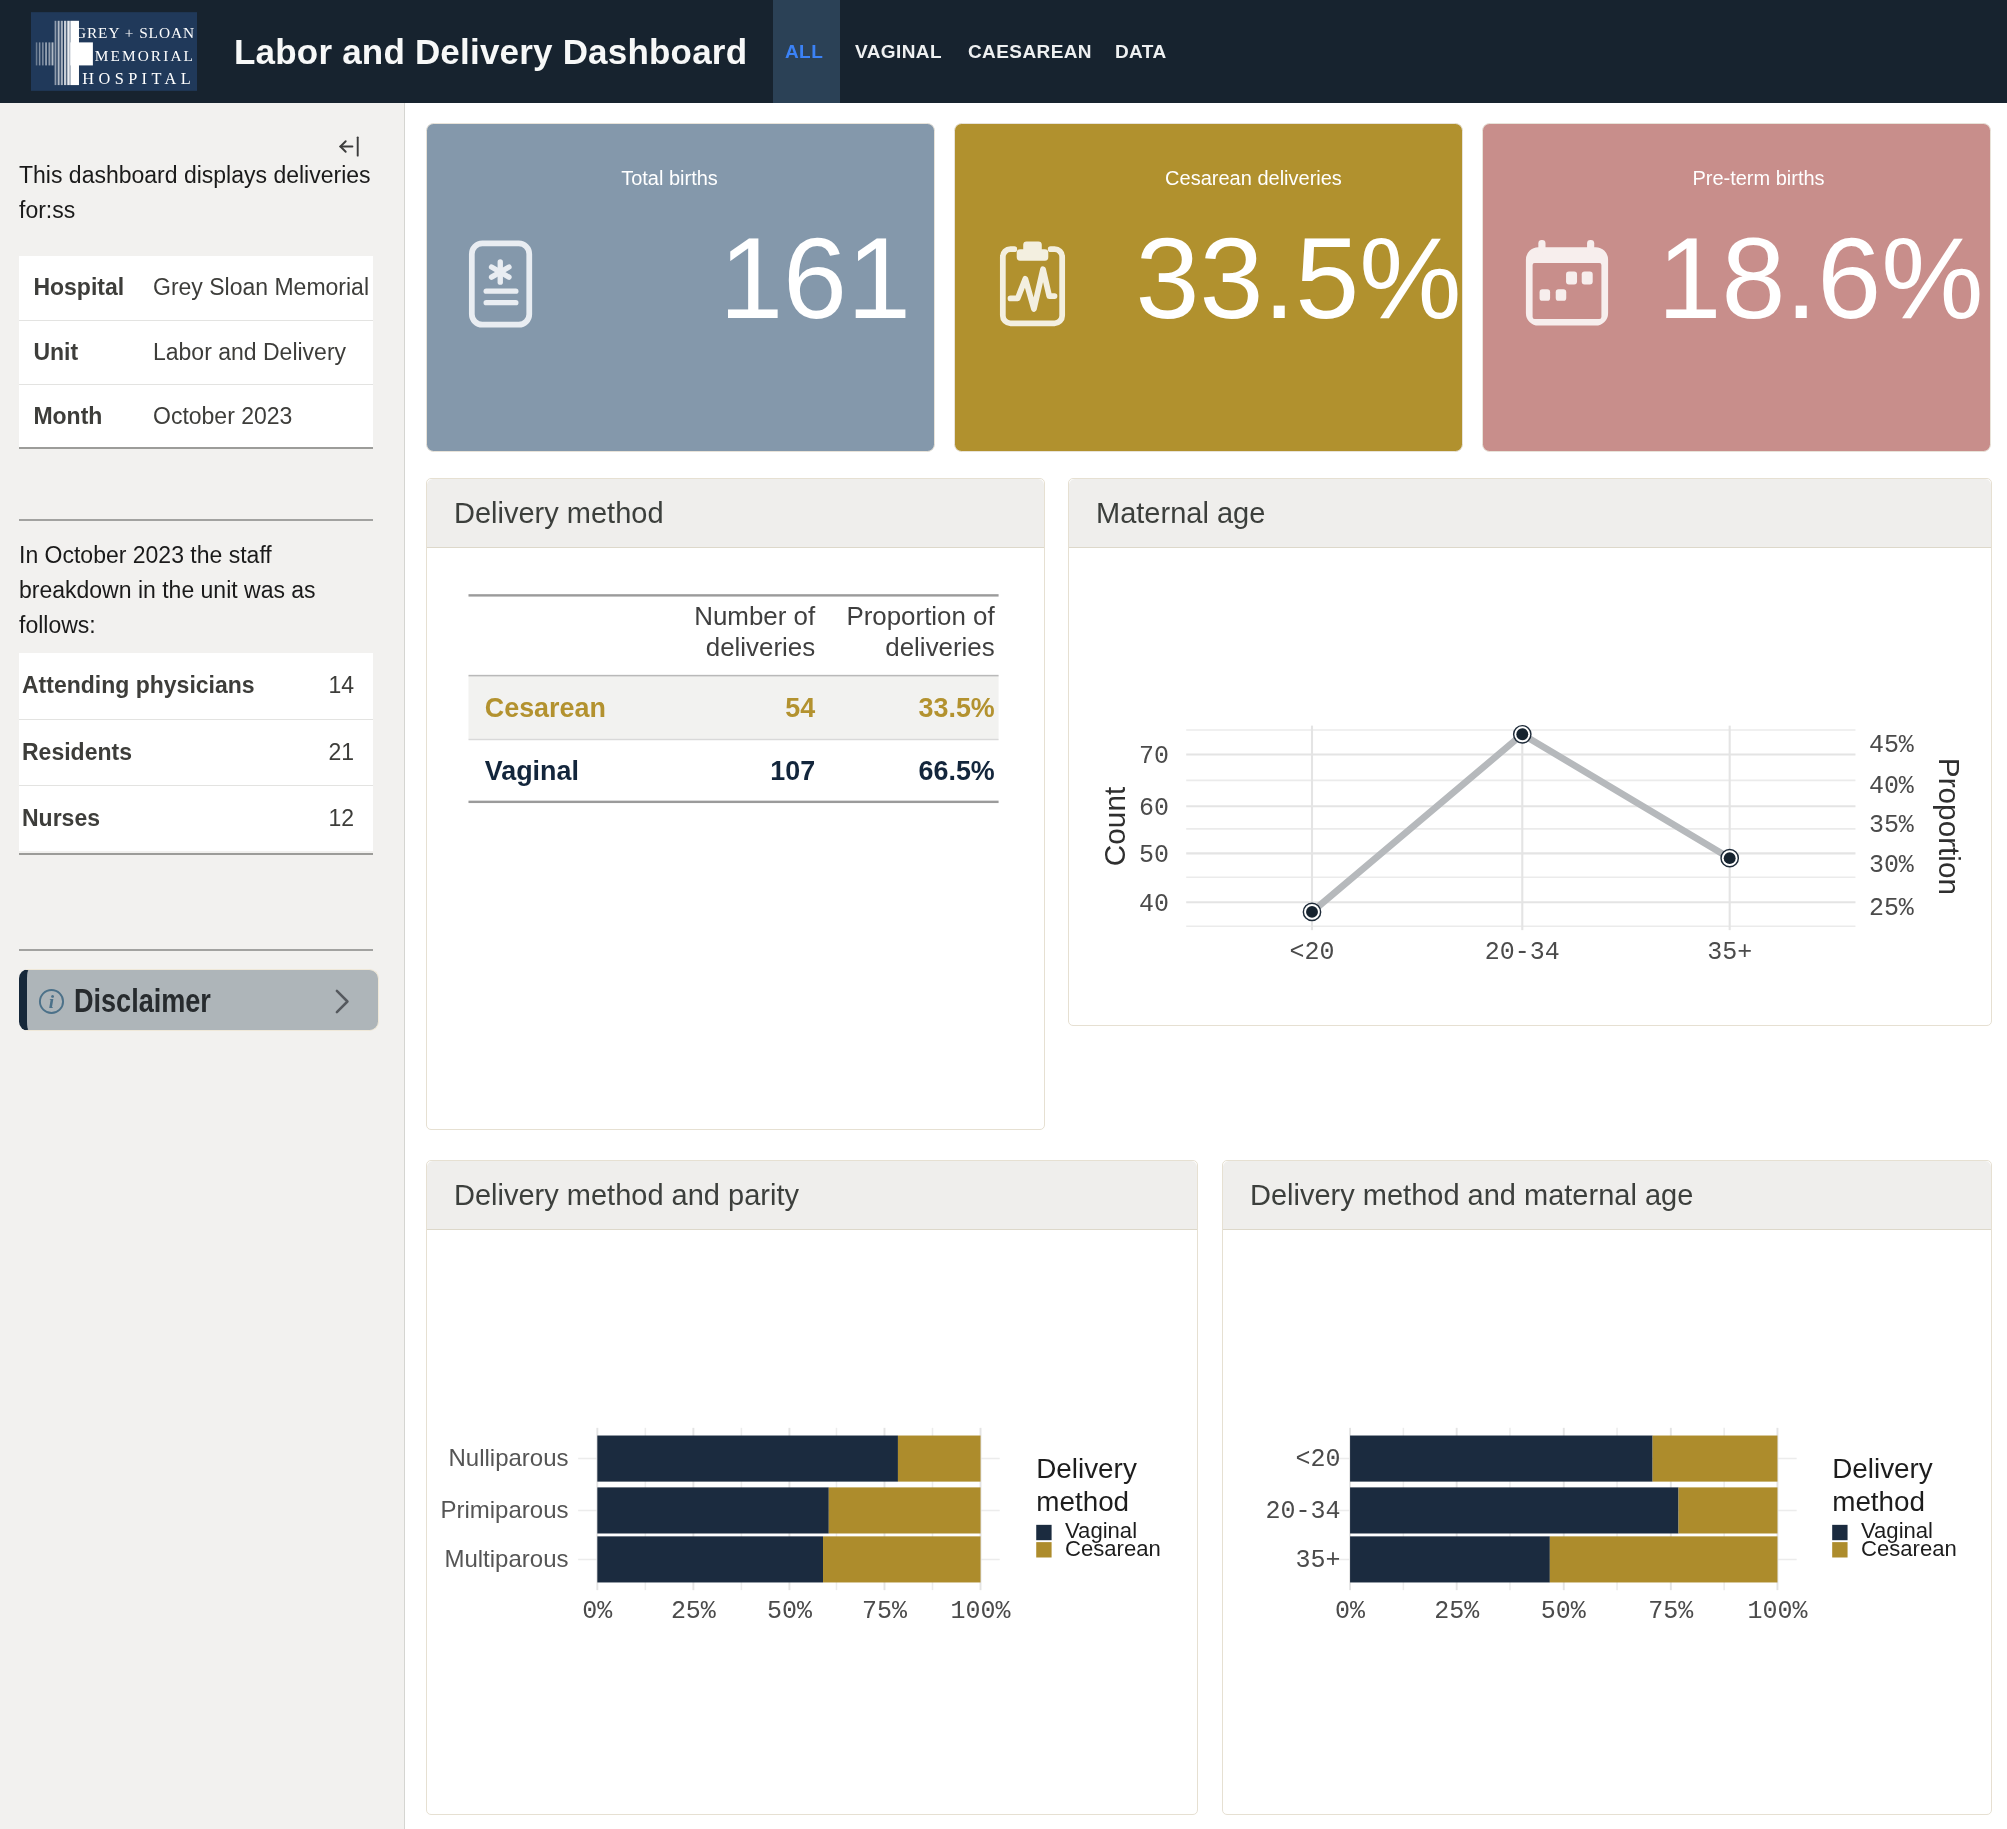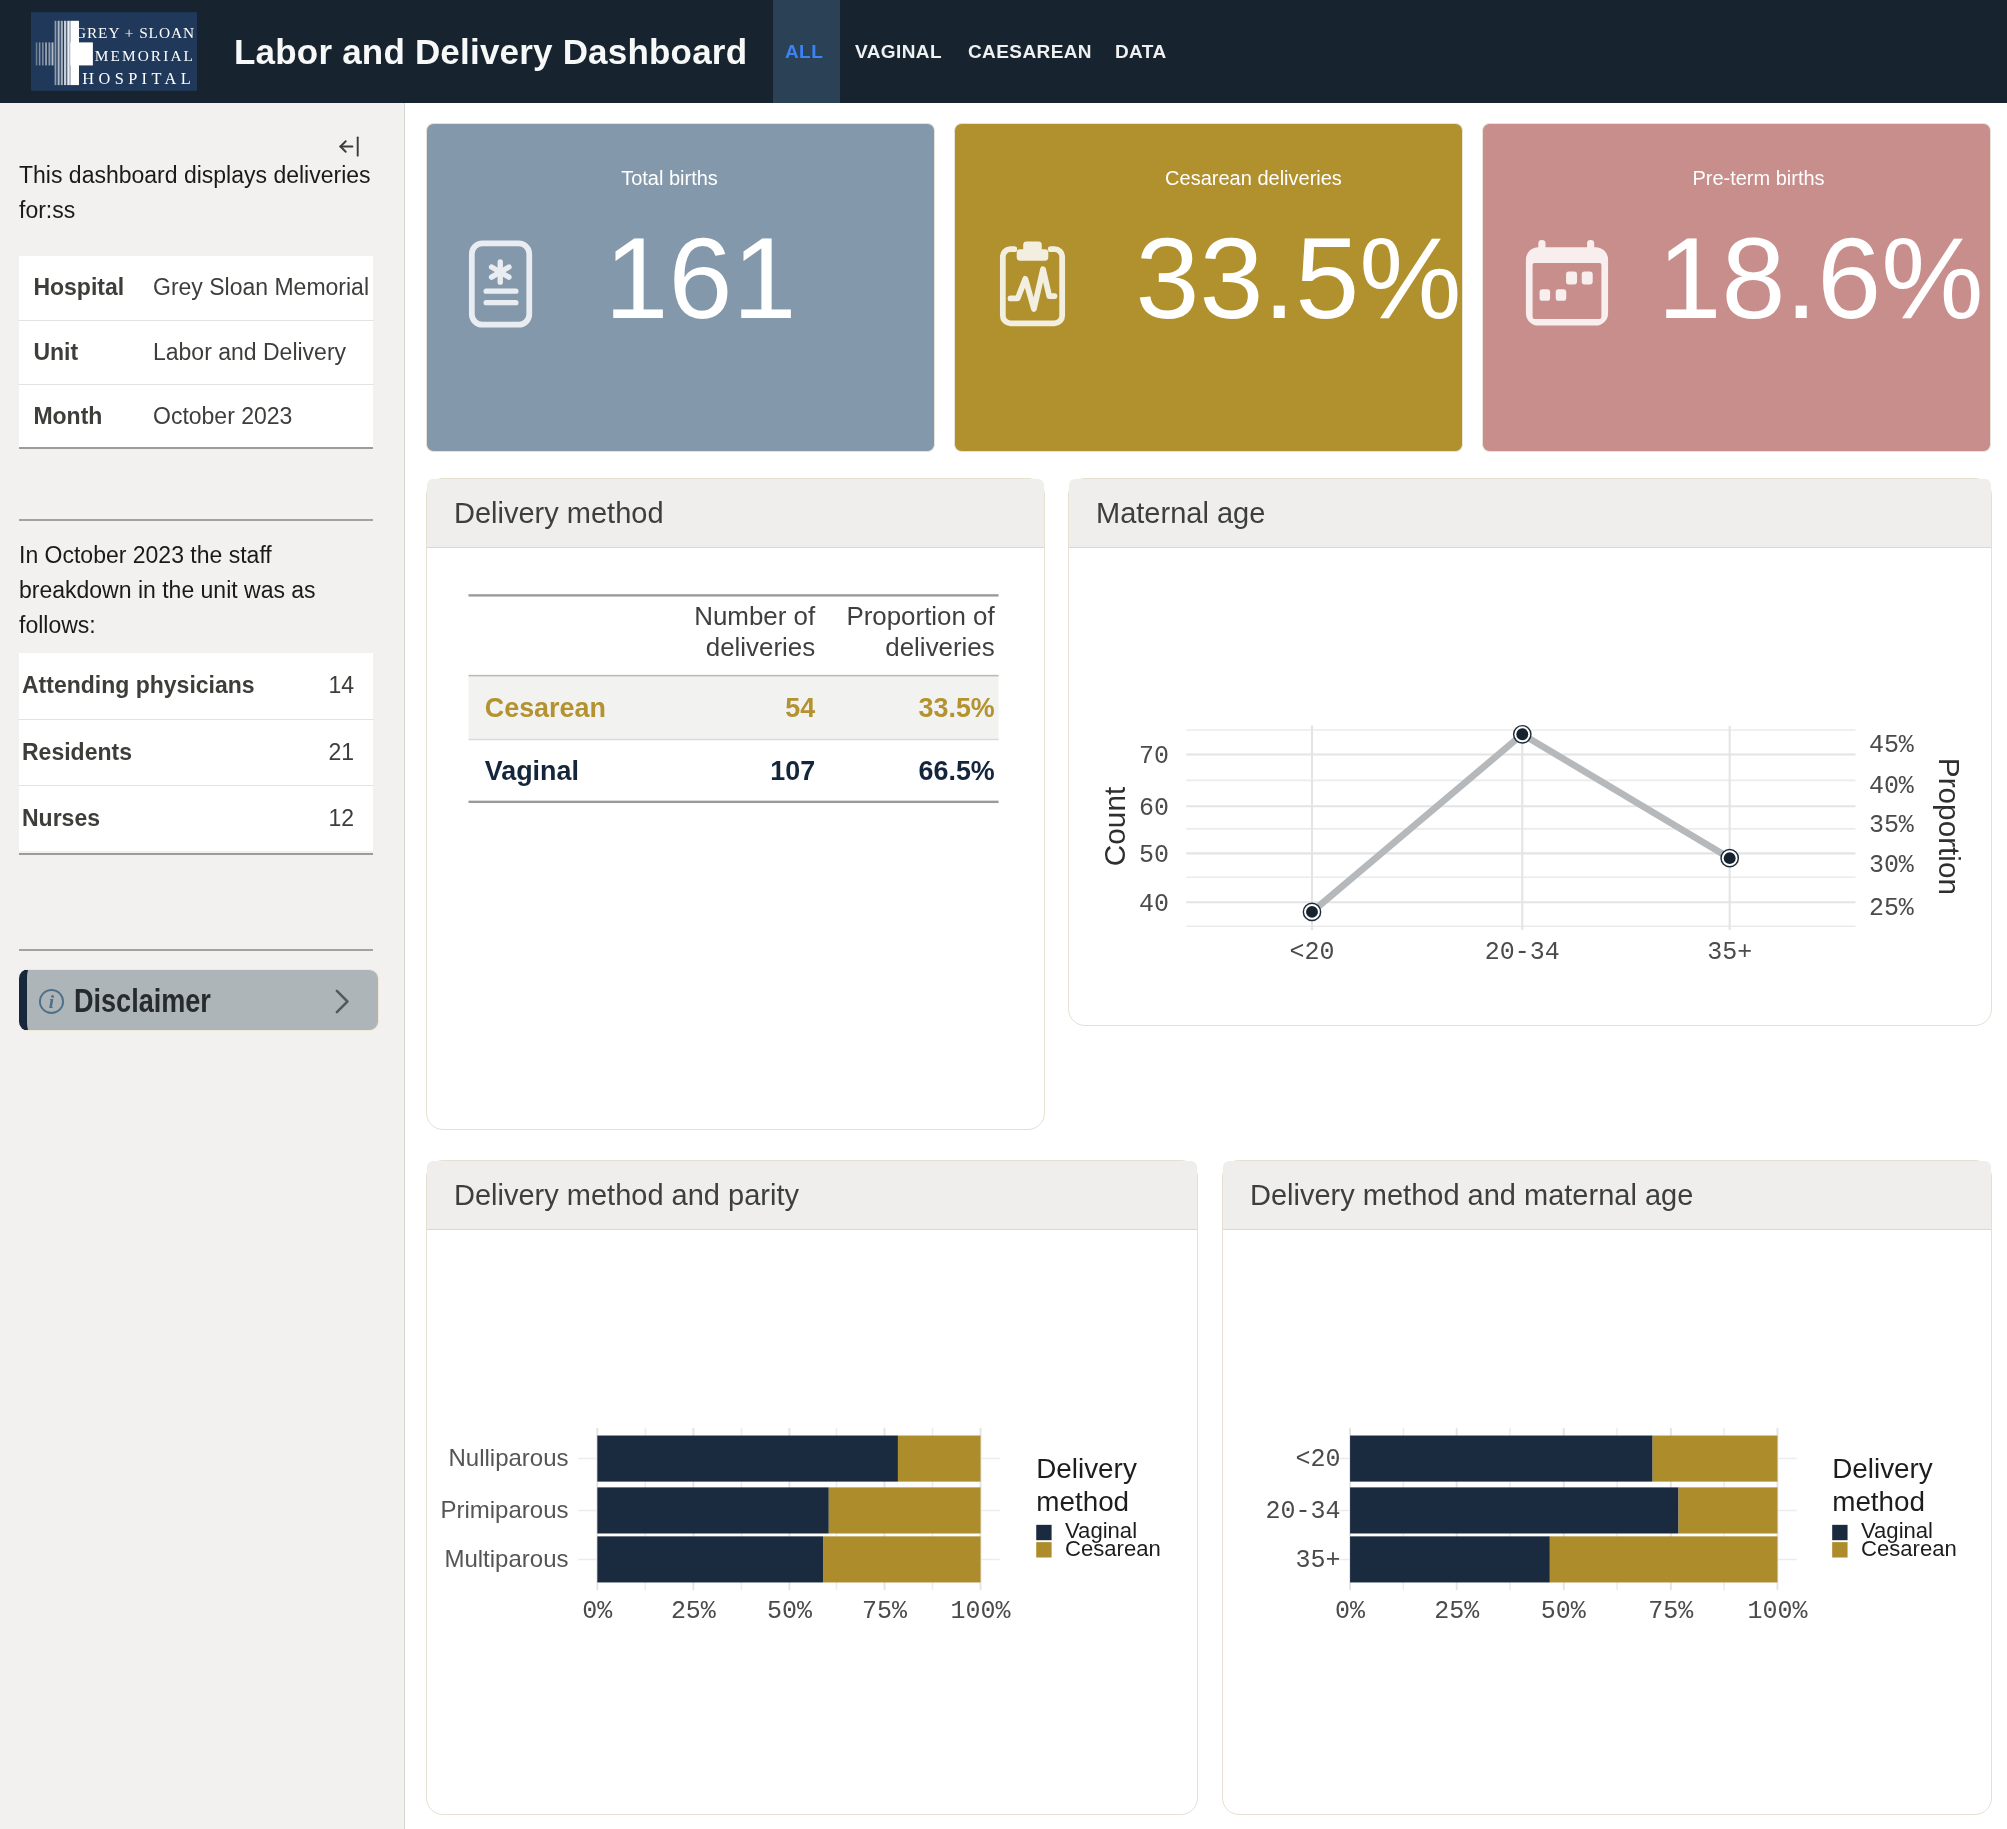--- a/index.html
+++ b/index.html
@@ -42,21 +42,21 @@
 
 
 .vbox { top:123px; width:509px; height:329px; border-radius:7.7px; border:1.9px solid #e8e3d9; }
 #vb1 { left:426px; background:#8498ab; }
 #vb2 { left:954px; background:#b1912e; }
 #vb3 { left:1482px; background:#c88e8b; }
 .vtitle { top:167px; width:509px; text-align:center; color:#ffffff; font-size:20px; font-weight:500; }
 .vnum { top:212px; width:509px; text-align:center; color:#ffffff; font-size:115px; font-weight:400; }
 
 
-.card { background:#ffffff; border:1.9px solid #e6e0d2; border-radius:17px; }
+.card { background:#ffffff; border:1.9px solid #e6e0d2; border-radius:5px; }
 .chead { left:0; top:0; width:100%; height:69px; background:#efeeec; border-bottom:1.9px solid #ddd8ca; border-radius:5.8px 5.8px 0 0; }
 .ctitle { left:27px; top:0; height:69px; line-height:69px; font-size:29px; color:#3c3f3c; }
 #card1 { left:426px; top:478px; width:619px; height:652px; }
 #card2 { left:1068px; top:478px; width:924px; height:548px; }
 #card3 { left:426px; top:1160px; width:772px; height:655px; }
 #card4 { left:1222px; top:1160px; width:770px; height:655px; }
 </style>
 </head>
 <body>
 
@@ -146,21 +146,21 @@
 <svg class="abs" id="disc-chev" width="17.3" height="27" viewBox="0 0 18 28" style="left:334px; top:988px;">
   <polyline points="3,3 14,14 3,25" fill="none" stroke="#55595e" stroke-width="2.6" stroke-linecap="round" stroke-linejoin="round"></polyline>
 </svg>
 
 <div class="abs vbox" id="vb1"></div>
 <div class="abs vbox" id="vb2"></div>
 <div class="abs vbox" id="vb3"></div>
 <div class="abs vtitle" style="left:415px;">Total births</div>
 <div class="abs vtitle" style="left:999px;">Cesarean deliveries</div>
 <div class="abs vtitle" style="left:1504px;">Pre-term births</div>
-<div class="abs vnum" style="left:446px;">161</div>
+<div class="abs vnum" style="left:402px;text-align:right;">161</div>
 <div class="abs vnum" style="left:1044px;">33.5%</div>
 <div class="abs vnum" style="left:1566px;">18.6%</div>
 <svg class="abs" id="icon1" width="67" height="90" viewBox="0 0 70 94" style="left:468px; top:240px;">
   <g stroke="#e9edf2" fill="none" stroke-linecap="round">
     <rect x="4" y="3.5" width="60" height="85" rx="11" stroke-width="6"></rect>
     <g stroke-width="5.6">
       <line x1="33.7" y1="23" x2="33.7" y2="44"></line>
       <line x1="24.6" y1="28.2" x2="42.8" y2="38.8"></line>
       <line x1="42.8" y1="28.2" x2="24.6" y2="38.8"></line>
     </g>

